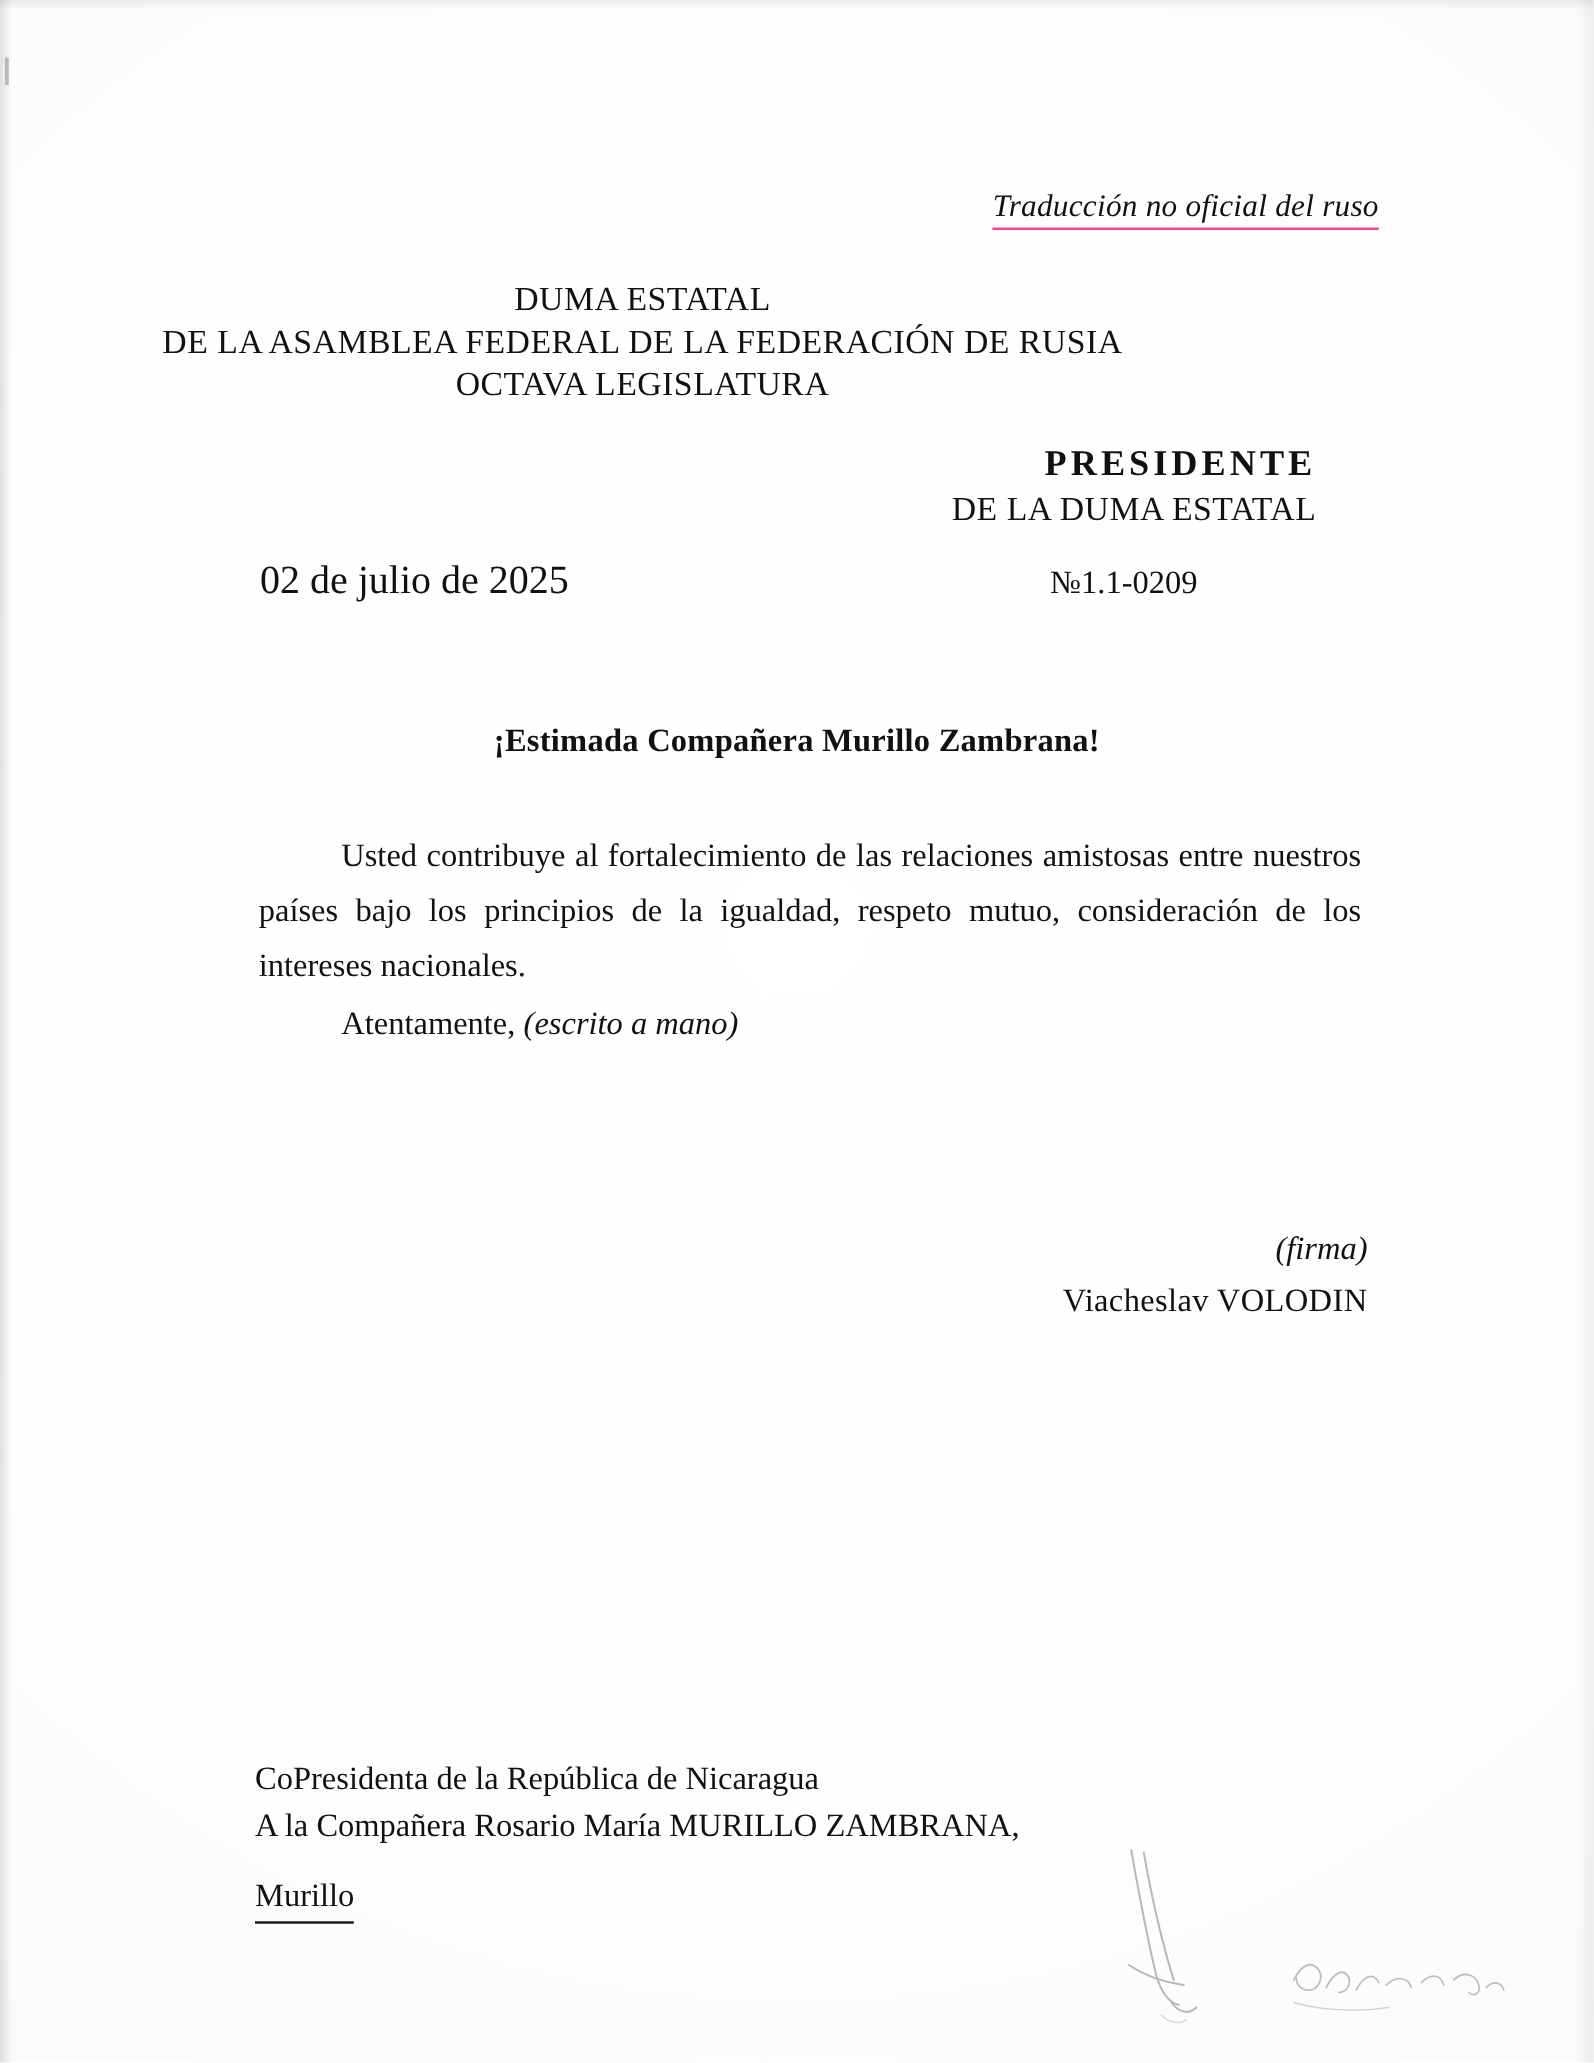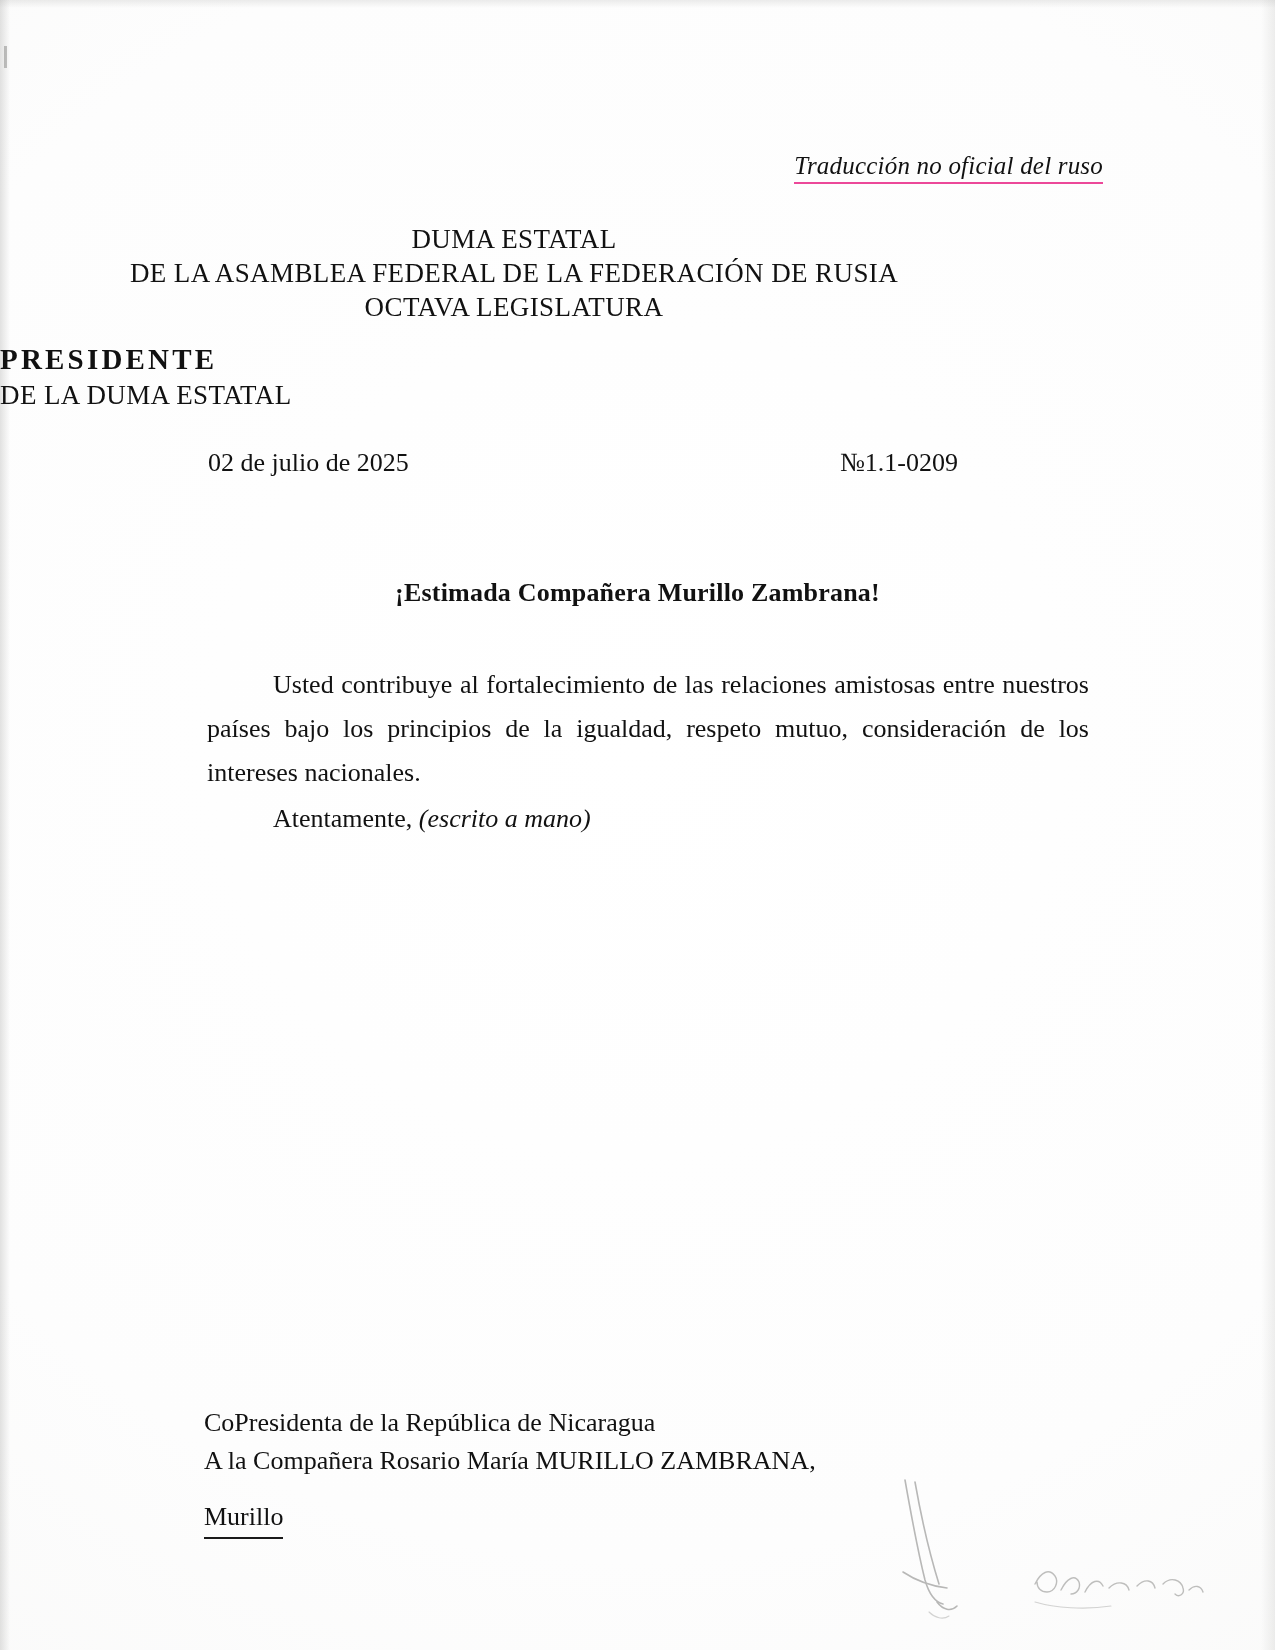--- a/index.html
+++ b/index.html
@@ -87,23 +87,23 @@
   .letterhead .lh-line {
     font-size: 27px;
     line-height: 34px;
     letter-spacing: 0.4px;
     white-space: nowrap;
   }
 
   .president-block {
     position: absolute;
     left: 0;
-    top: 340px;
+    top: 352px;
     width: 1053px;
-    text-align: left;
+    text-align: right;
   }
   .president-title {
     font-size: 29px;
     font-weight: bold;
     letter-spacing: 3.2px;
     line-height: 38px;
   }
   .president-sub {
     font-size: 27px;
     letter-spacing: 0.4px;
@@ -114,21 +114,21 @@
   .meta-row {
     position: absolute;
     left: 208px;
     top: 447px;
     width: 880px;
     display: flex;
     justify-content: space-between;
     align-items: baseline;
   }
   .meta-date {
-    font-size: 26px;
+    font-size: 32px;
     line-height: 32px;
     white-space: nowrap;
   }
   .meta-ref {
     font-size: 26px;
     line-height: 32px;
     white-space: nowrap;
     margin-right: 130px;
   }
 
@@ -250,20 +250,24 @@
     <div class="meta-ref">№1.1-0209</div>
   </div>
 
   <div class="salutation">¡Estimada Compañera Murillo Zambrana!</div>
 
   <div class="body-block">
     <p class="para">Usted contribuye al fortalecimiento de las relaciones amistosas entre nuestros países bajo los principios de la igualdad, respeto mutuo, consideración de los intereses nacionales.</p>
     <p class="para last-short"><span>Atentamente,</span> <span class="hand-note">(escrito a mano)</span></p>
   </div>
 
+  <div class="signature-block">
+    <div class="sig-firma">(firma)</div>
+    <div class="sig-name">Viacheslav VOLODIN</div>
+  </div>
 
   <div class="addressee-block">
     <div class="addr-line">CoPresidenta de la República de Nicaragua</div>
     <div class="addr-line">A la Compañera Rosario María MURILLO ZAMBRANA,</div>
     <div><span class="addr-city">Murillo</span></div>
   </div>
 
   <div class="handwriting-artifact">
     <svg viewBox="0 0 330 180" xmlns="http://www.w3.org/2000/svg">
       <g fill="none" stroke="#5a5a58" stroke-width="1.6" stroke-linecap="round">

